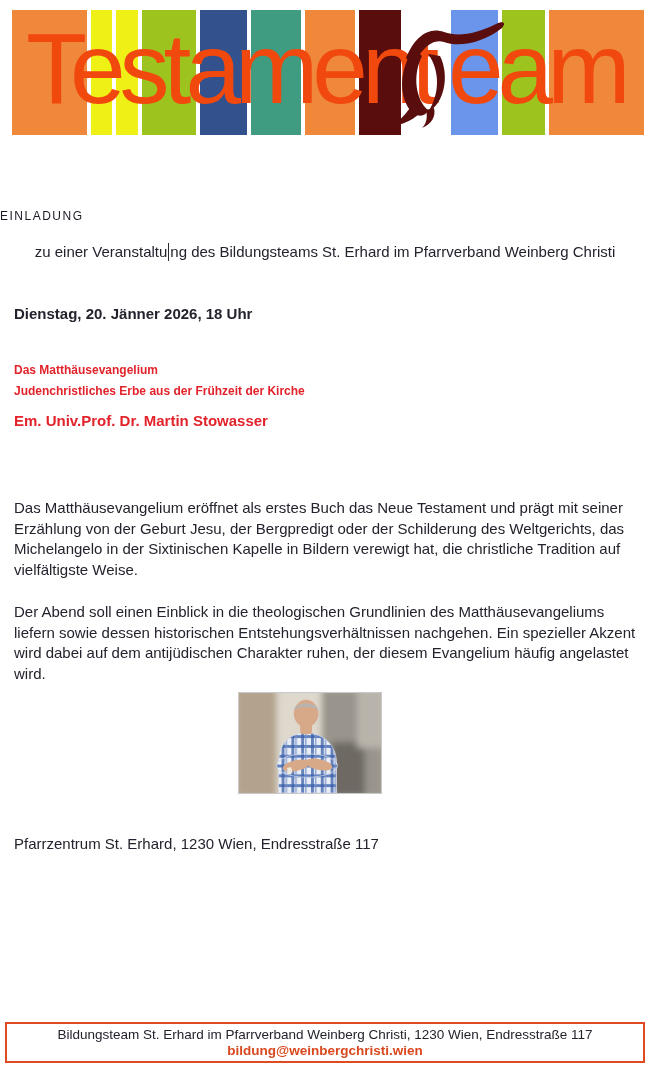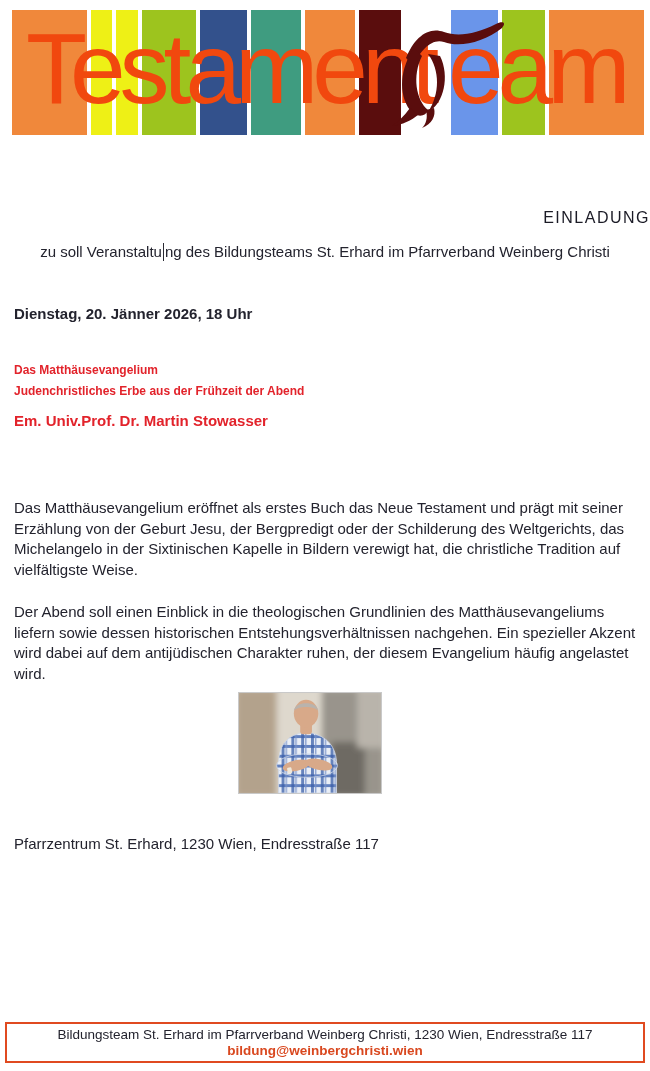--- a/index.html
+++ b/index.html
@@ -17,22 +17,22 @@
   .banner .block{height:125px;flex:0 0 auto;}
   .logo-text{
     position:absolute;top:4px;height:125px;line-height:128px;
     font-size:100px;letter-spacing:-6px;color:var(--logo-letter);
     font-family:"Liberation Sans",sans-serif;white-space:nowrap;z-index:2;
   }
   .logo-left{left:26px;}
   .logo-right{left:448px;}
   .dancer-svg{position:absolute;left:392px;top:10px;width:140px;height:125px;z-index:3;}
   
-  .title{position:absolute;top:209px;left:0;width:100%;text-align:right;
-         font-size:16px;letter-spacing:1.5px;color:#1b1b26;}
+  .title{position:absolute;top:209px;left:0;width:100%;text-align:left;
+         font-size:12px;letter-spacing:1.5px;color:#1b1b26;}
   .subtitle{position:absolute;top:243px;left:0;width:100%;text-align:center;font-size:15px;}
   .text-cursor{display:inline-block;width:1px;height:18px;background:#2a2a33;
                vertical-align:-4px;margin:0 1px;}
   .dateline{position:absolute;top:305px;left:14px;font-size:15px;font-weight:700;}
   .event-title{position:absolute;top:360px;left:14px;font-size:12px;font-weight:700;
                color:var(--accent-red);line-height:21px;}
   .speaker{position:absolute;top:412px;left:14px;font-size:15px;font-weight:600;
            color:var(--accent-red);}
   .para{position:absolute;left:14px;width:624px;font-size:15px;line-height:20.5px;margin-top:10px;}
   .para1{top:488px;}
@@ -87,28 +87,28 @@
 
       <path d="M34,100 C36,108 34,114 30,118 C40,114 44,106 42,98 Z"></path>
     </g>
   </svg>
 
   <div class="logo-text logo-right">eam</div>
 
   <div class="title">EINLADUNG</div>
 
   <div class="subtitle">
-    <span>zu soll Veranstaltu</span><span class="text-cursor"></span><span>ng des Bildungsteams St. Erhard im Pfarrverband Weinberg Christi</span>
+    <span>zu einer Veranstaltu</span><span class="text-cursor"></span><span>ng des Bildungsteams St. Erhard im Pfarrverband Weinberg Christi</span>
   </div>
 
   <div class="dateline">Dienstag, 20. Jänner 2026, 18 Uhr</div>
 
   <div class="event-title">
     <div>Das Matthäusevangelium</div>
-    <div>Judenchristliches Erbe aus der Frühzeit der Abend</div>
+    <div>Judenchristliches Erbe aus der Frühzeit der Kirche</div>
   </div>
 
   <div class="speaker">Em. Univ.Prof. Dr. Martin Stowasser</div>
 
   <div class="para para1">Das Matthäusevangelium eröffnet als erstes Buch das Neue Testament und prägt mit seiner Erzählung von der Geburt Jesu, der Bergpredigt oder der Schilderung des Weltgerichts, das Michelangelo in der Sixtinischen Kapelle in Bildern verewigt hat, die christliche Tradition auf vielfältigste Weise.</div>
   <div class="para para2">Der Abend soll einen Einblick in die theologischen Grundlinien des Matthäusevangeliums liefern sowie dessen historischen Entstehungsverhältnissen nachgehen. Ein spezieller Akzent wird dabei auf dem antijüdischen Charakter ruhen, der diesem Evangelium häufig angelastet wird.</div>
 
   <svg class="photo" viewBox="0 0 144 102">
     <defs>
       <filter id="bgblur" x="-10%" y="-10%" width="120%" height="120%">

